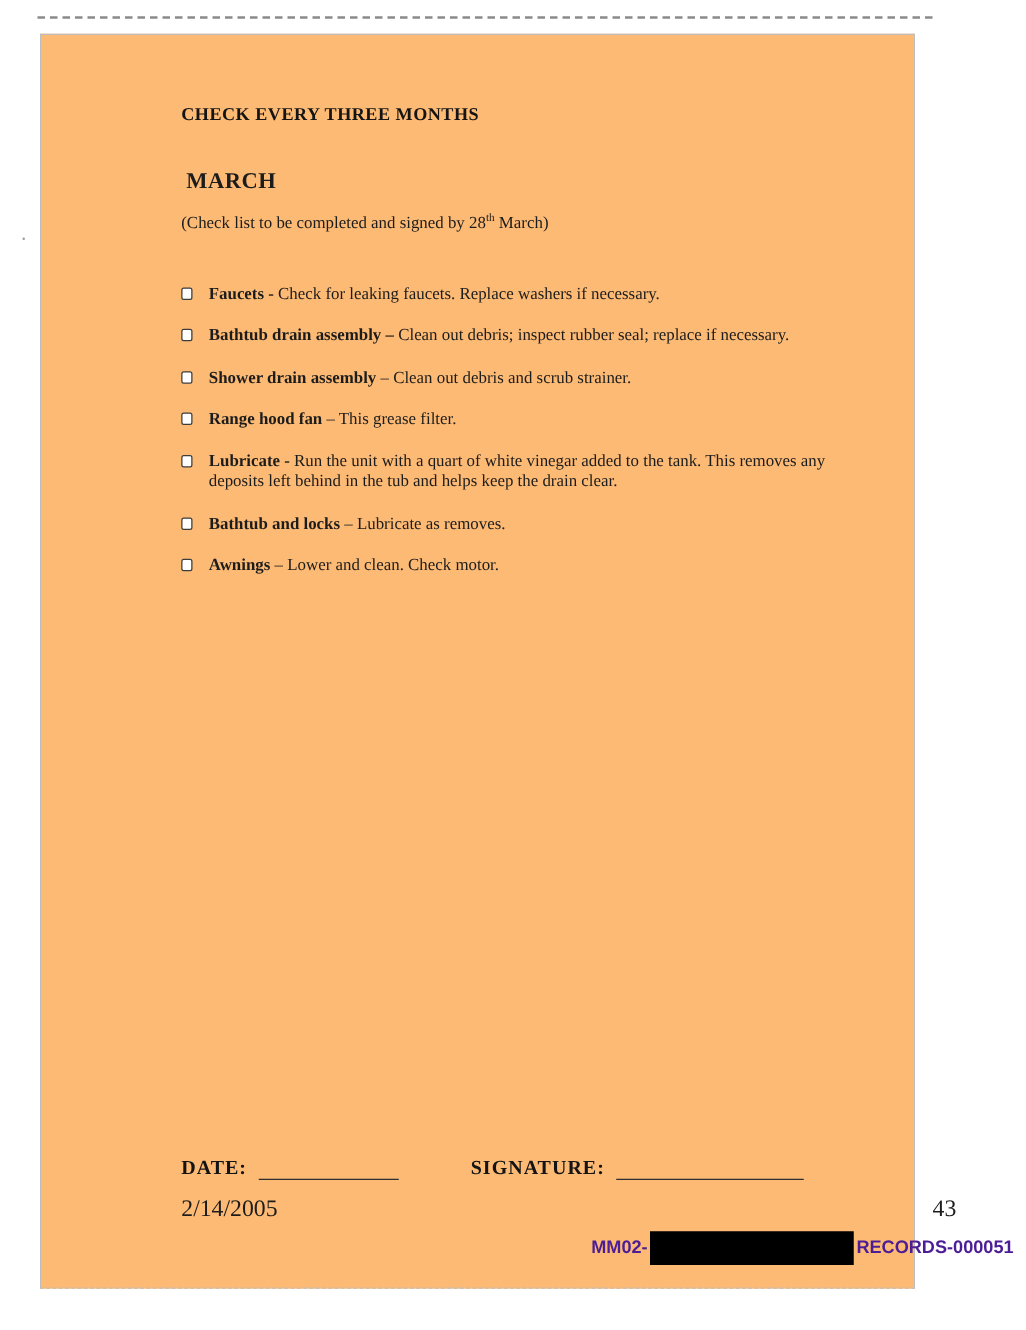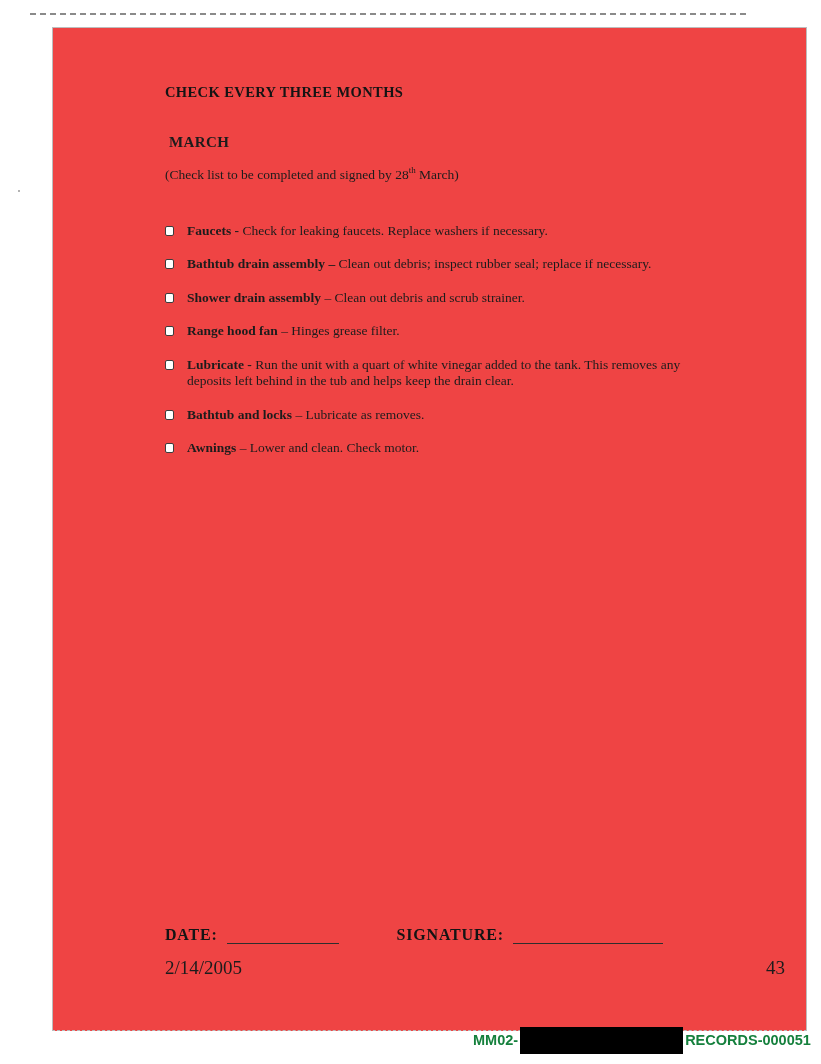--- a/index.html
+++ b/index.html
@@ -11,42 +11,42 @@
     overflow: hidden;
     position: relative;
   }
   .top-dash {
     position: absolute;
     left: 30px; top: 13px; width: 716px; height: 0;
     border-top: 2px dashed #8a8a8a;
   }
   .page {
     position: absolute;
-    left: 52px; top: 27px;
-    width: 755px; height: 1004px;
+    left: 32px; top: 27px;
+    width: 700px; height: 1004px;
     border: 1px solid #bdbdbd;
     border-bottom-style: dashed;
-    background: #ef4444;
+    background: #fdba74;
   }
   .content {
     position: absolute;
     left: 112px; top: 0;
     width: 545px;
     padding-top: 56px;
   }
   .doc-title {
     font-size: 14.5px;
     font-weight: bold;
     letter-spacing: 0.4px;
     color: #141414;
   }
   .month {
     margin-top: 33px;
     margin-left: 4px;
-    font-size: 15px;
+    font-size: 18px;
     font-weight: bold;
     letter-spacing: 0.4px;
   }
   .instruction {
     margin-top: 14px;
     font-size: 13.5px;
   }
   .instruction sup { font-size: 9px; vertical-align: super; }
   .items { margin-top: 40px; }
   .item {
@@ -88,29 +88,29 @@
   .footer-row {
     position: absolute;
     left: 112px; top: 929px;
     width: 620px;
     display: flex;
     justify-content: space-between;
     font-size: 19px;
   }
   .stamp {
     position: absolute;
-    left: 473px; top: 1026px;
+    left: 473px; top: 984px;
     height: 28px;
     display: flex;
     align-items: center;
     gap: 2px;
     font-family: "Liberation Sans", sans-serif;
     font-size: 14.5px;
     font-weight: bold;
-    color: #15803d;
+    color: #4c1d95;
   }
   .redaction {
     width: 163px; height: 27px;
     background: #000;
   }
   .speck {
     position: absolute;
     width: 2px; height: 2px;
     background: #9a9a9a;
     border-radius: 50%;
@@ -148,21 +148,21 @@
         <span class="item-text"><span class="item-label">Bathtub drain assembly –</span><span> Clean out debris; inspect rubber seal; replace if necessary.</span></span>
       </div>
 
       <div class="item">
         <span class="checkbox"></span>
         <span class="item-text"><span class="item-label">Shower drain assembly</span><span> – Clean out debris and scrub strainer.</span></span>
       </div>
 
       <div class="item">
         <span class="checkbox"></span>
-        <span class="item-text"><span class="item-label">Range hood fan</span><span> – Hinges grease filter.</span></span>
+        <span class="item-text"><span class="item-label">Range hood fan</span><span> – This grease filter.</span></span>
       </div>
 
       <div class="item">
         <span class="checkbox"></span>
         <span class="item-text"><span class="item-label">Lubricate -</span><span> Run the unit with a quart of white vinegar added to the tank.  This removes any deposits left behind in the tub and helps keep the drain clear.</span></span>
       </div>
 
       <div class="item">
         <span class="checkbox"></span>
         <span class="item-text"><span class="item-label">Bathtub and locks</span><span> – Lubricate as removes.</span></span>

